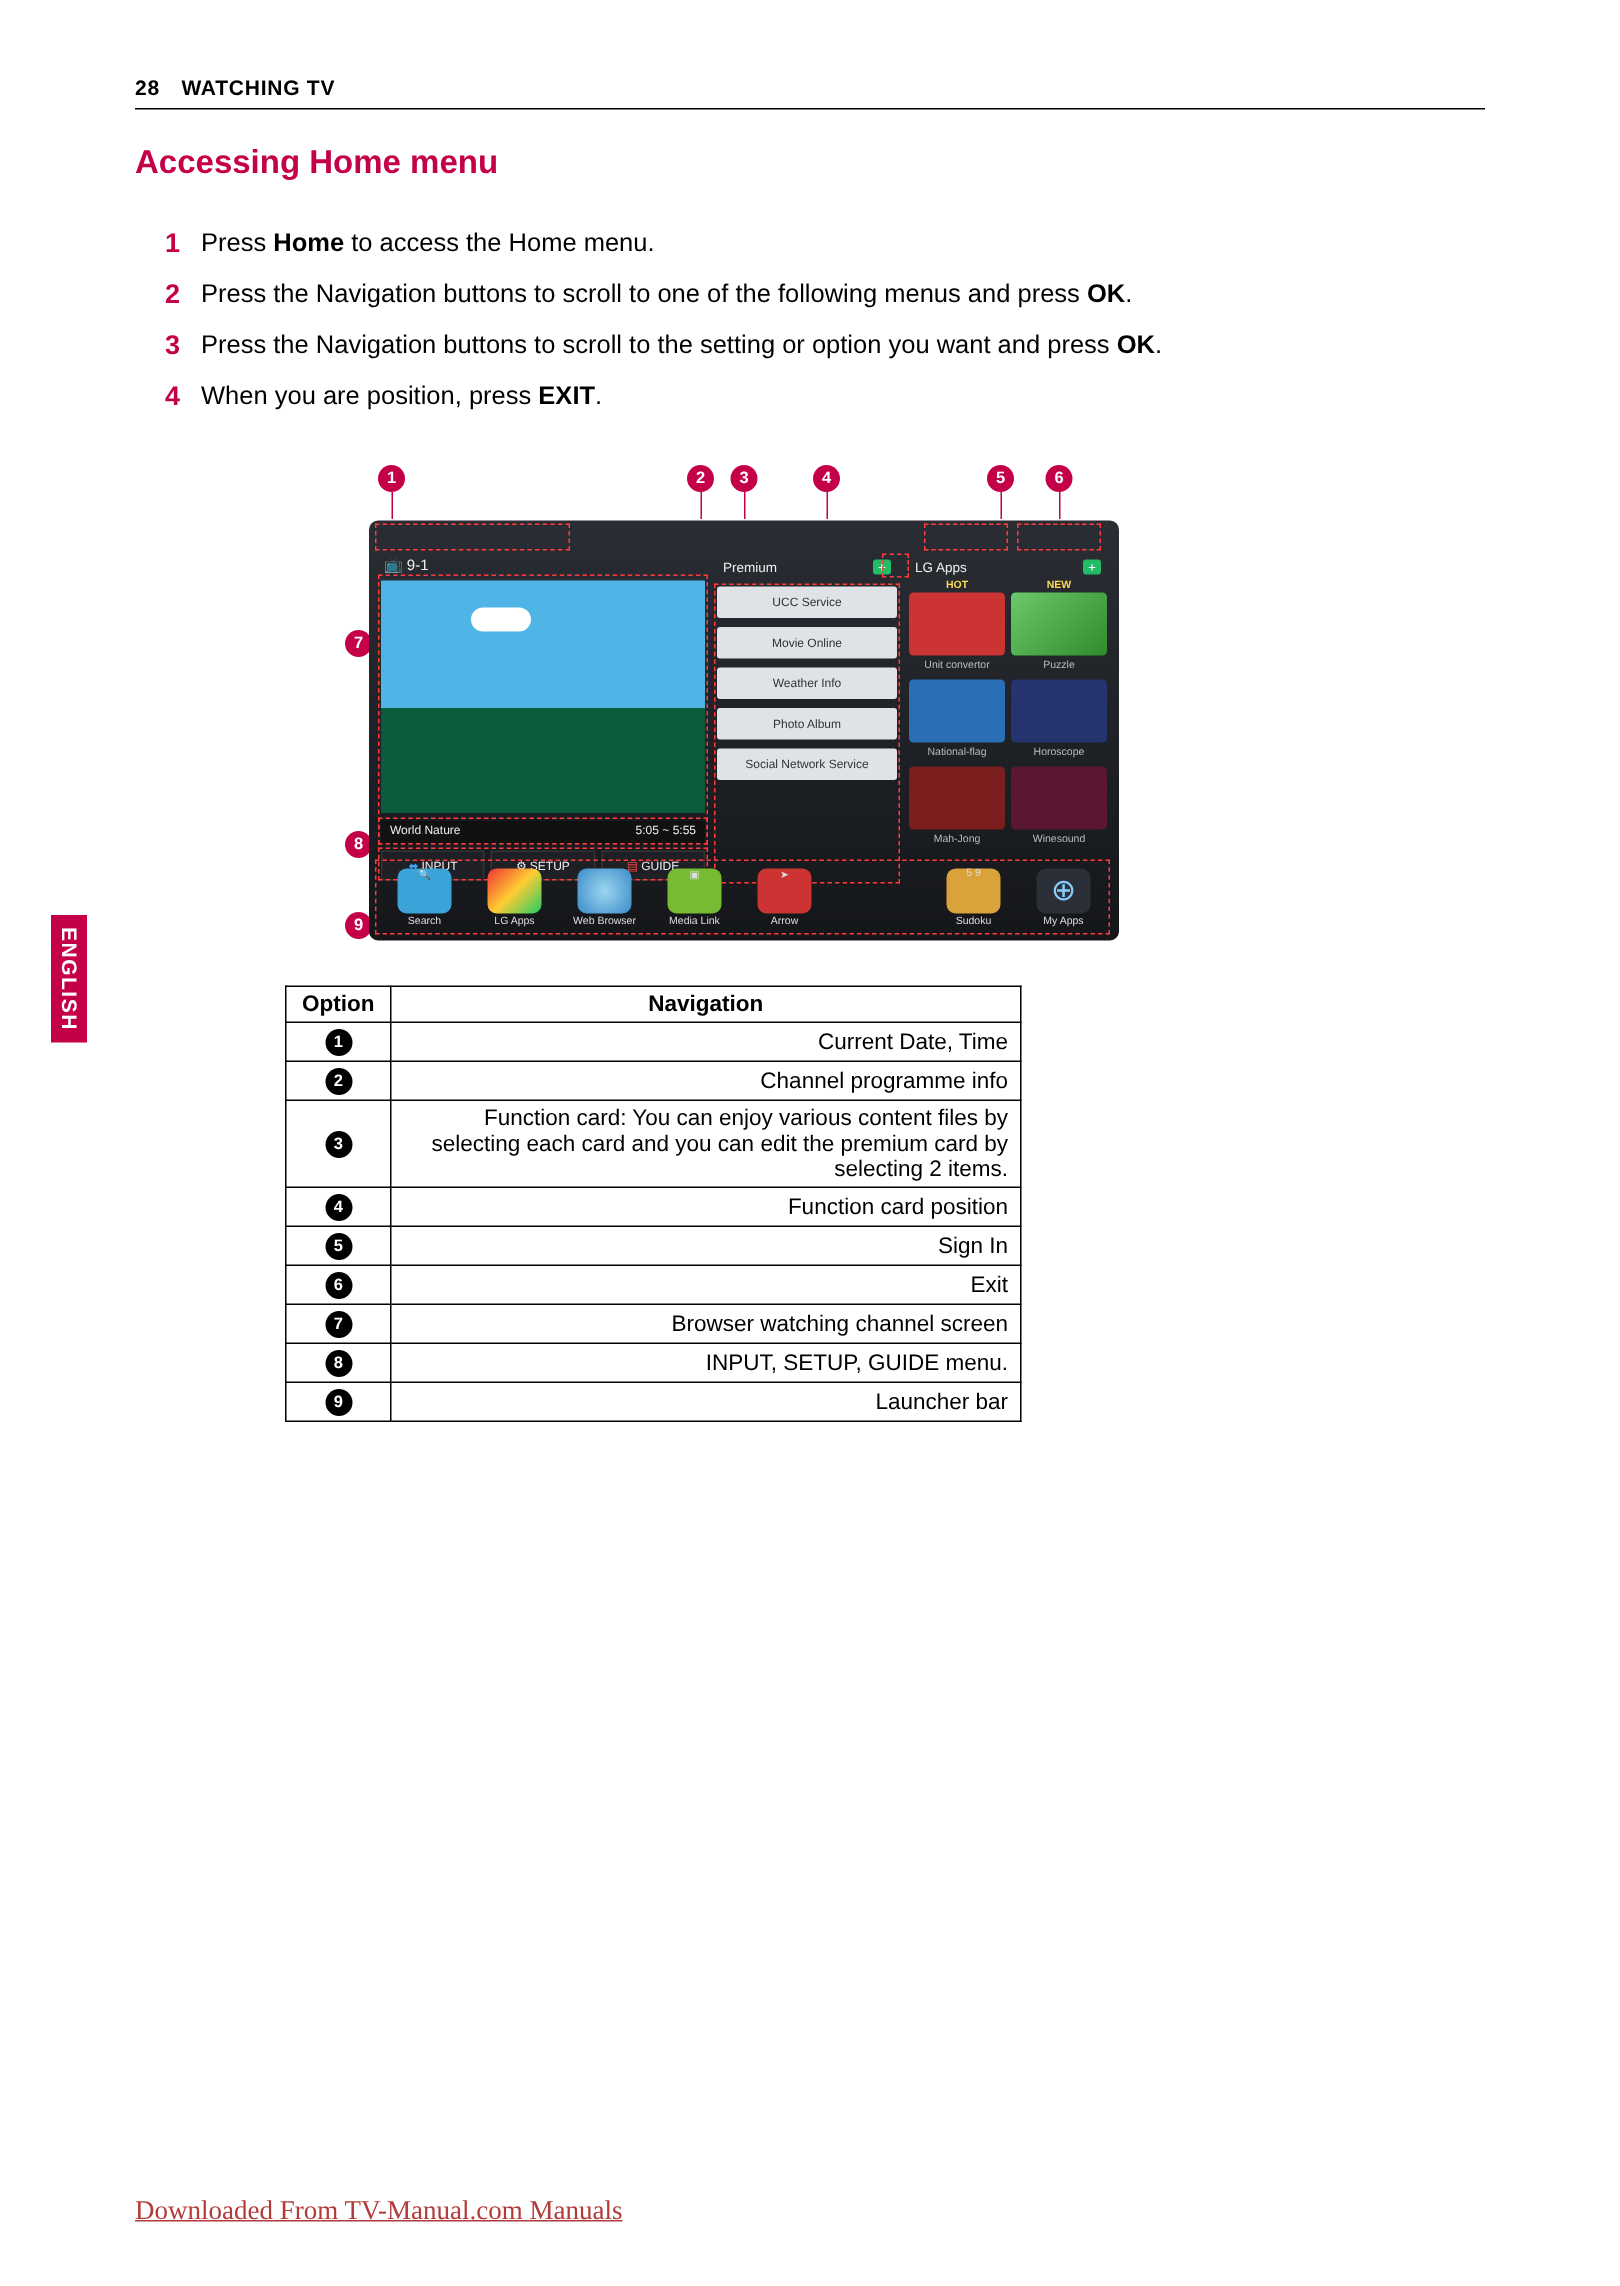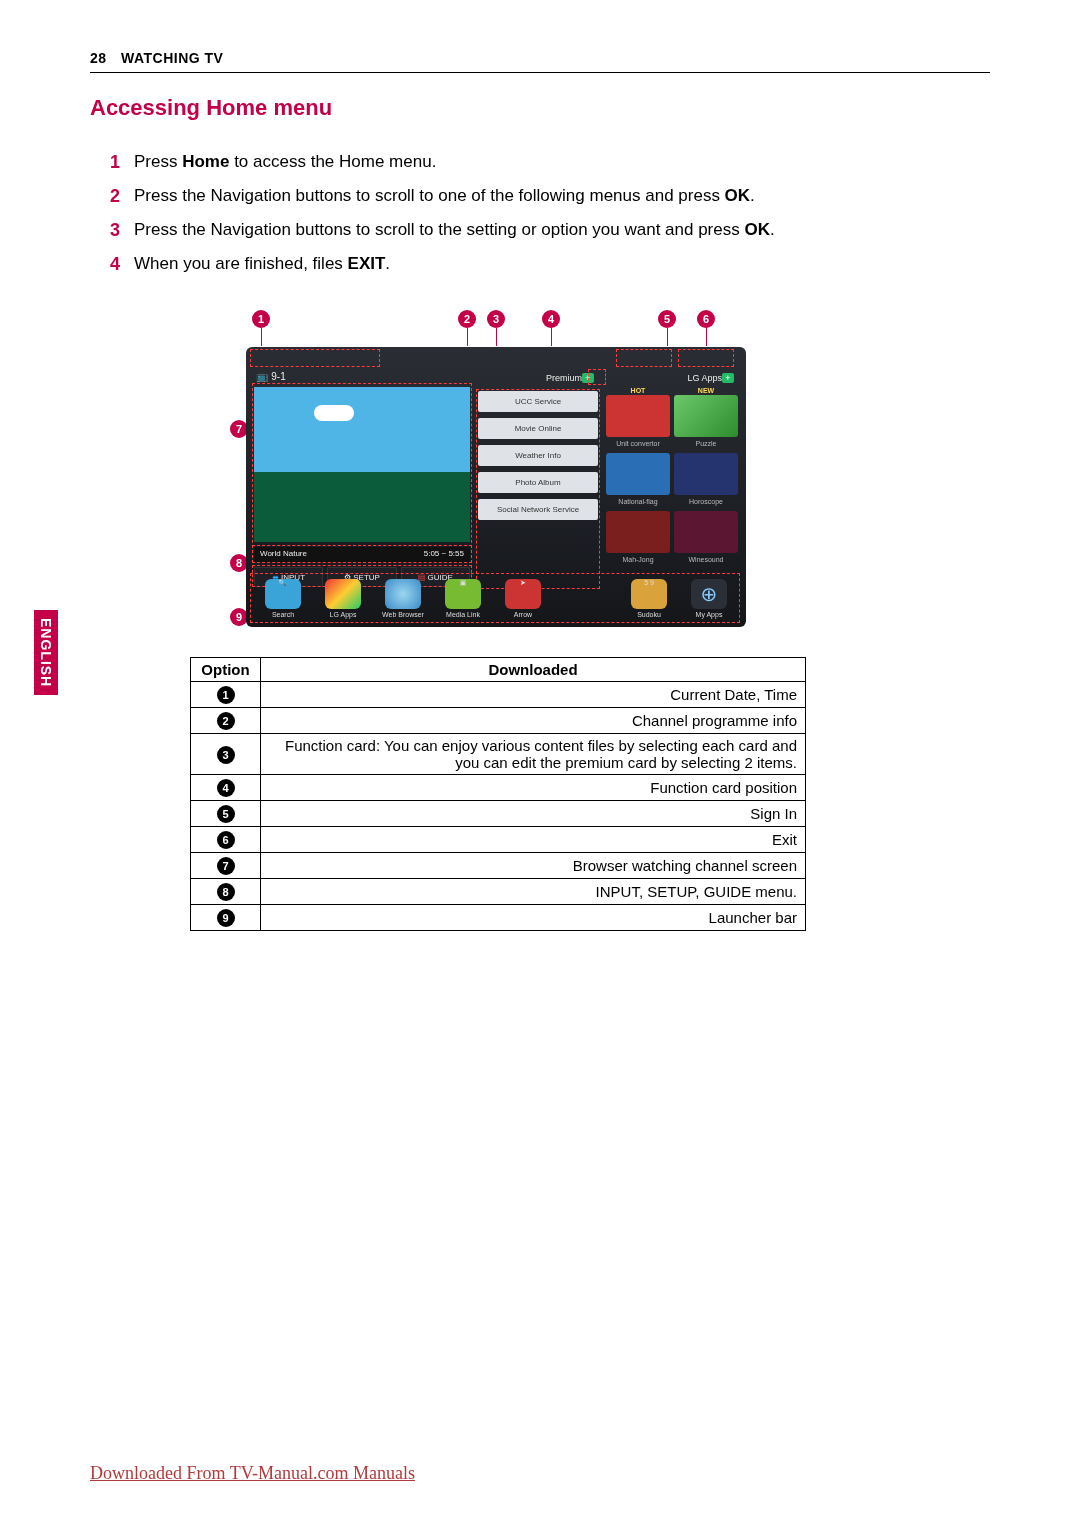--- a/index.html
+++ b/index.html
@@ -112,21 +112,21 @@
   .shot .ch { position:absolute; top:24px; left:10px; font-size:10px; }
   .shot .video {
     position:absolute; left:8px; top:40px; width:216px; height:155px;
     background: linear-gradient(180deg,#4fb4e6 0%,#4fb4e6 55%, #0a5c3b 55%, #0a5c3b 100%);
   }
   .shot .video .cloud { position:absolute; top:18px; left:60px; width:40px;height:16px;background:#fff;border-radius:10px; }
   .shot .progname { position:absolute; left:8px; top:200px; width:216px; height:16px; background:#111; padding:2px 6px; display:flex; justify-content:space-between; font-size:8px;}
   .shot .btnrow { position:absolute; left:8px; top:220px; width:216px; height:20px; display:flex; gap:4px; }
   .shot .btnrow .btn { flex:1; background:#1e2026; border:1px solid #333; font-size:8px; display:flex; align-items:center; justify-content:center; gap:2px;}
   .shot .prem { position:absolute; left:232px; top:24px; width:120px; }
-  .shot .panelhdr { font-size:9px; padding:2px 4px; display:flex; justify-content:flex-end; align-items:center; }
+  .shot .panelhdr { font-size:9px; padding:2px 4px; display:flex; justify-content:space-between; align-items:center; }
   .shot .panelhdr .plus { background:#2b6; color:#fff; border-radius:2px; width:12px;height:10px; font-size:9px; text-align:center; line-height:10px;}
   .shot .prem .item { background:#dfe3e7; color:#333; font-size:8px; text-align:center; padding:6px 2px; margin-bottom:6px; border-radius:2px;}
   .shot .apps { position:absolute; left:360px; top:24px; width:132px; }
   .shot .appgrid { display:grid; grid-template-columns:1fr 1fr; gap:4px; }
   .shot .appcell { height:42px; background:#2a2f38; border-radius:3px; position:relative; }
   .shot .appcell .lbl { position:absolute; bottom:-10px; left:0; right:0; text-align:center; font-size:7px; color:#bbb;}
   .shot .appcell .badge { position:absolute; top:-8px; left:0; right:0; text-align:center; font-size:7px; color:#ffda55; font-weight:bold;}
   .shot .appcell.red { background:#c33; }
   .shot .appcell.blue { background:#2a6fb5; }
   .shot .appcell.star { background:#25336e; }
@@ -137,21 +137,21 @@
     position:absolute; left:6px; right:6px; bottom:6px; height:46px;
     display:flex; gap:18px; align-items:center; justify-content:flex-start;
     padding:0 10px;
   }
   .shot .lapp { width:42px; text-align:center; font-size:7px; color:#ddd; }
   .shot .lapp .ic { width:36px;height:30px;border-radius:6px;margin:0 auto 2px; }
 
   
   table.desc {
     border-collapse: collapse;
-    width: 616px;
+    width: 491px;
     margin-left: 100px;
     font-size: 15px;
   }
   table.desc th, table.desc td {
     border: 1px solid #000;
     padding: 3px 8px;
     text-align: right;
     vertical-align: middle;
   }
   table.desc th { font-weight: bold; text-align:center; }
@@ -180,21 +180,21 @@
     <span class="pgnum">28</span>
     <span>WATCHING TV</span>
   </div>
 
   <h1 class="title">Accessing Home menu</h1>
 
   <ol class="steps">
     <li><span class="num">1</span><span>Press </span><b>Home</b><span> to access the Home menu.</span></li>
     <li><span class="num">2</span><span>Press the Navigation buttons to scroll to one of the following menus and press </span><b>OK</b><span>.</span></li>
     <li><span class="num">3</span><span>Press the Navigation buttons to scroll to the setting or option you want and press </span><b>OK</b><span>.</span></li>
-    <li><span class="num">4</span><span>When you are finished, files </span><b>EXIT</b><span>.</span></li>
+    <li><span class="num">4</span><span>When you are position, press </span><b>EXIT</b><span>.</span></li>
   </ol>
 
   <div class="figure-wrap">
 
     <div class="callout-row top">
       <div class="co-slot" style="width:30px"><span class="co-dot">1</span><span class="co-line-v" style="height:18px"></span></div>
       <div class="co-slot" style="width:200px;text-align:right"><span class="co-dot">2</span><span class="co-line-v" style="height:18px;margin-right:8px"></span></div>
       <div class="co-slot" style="width:40px"><span class="co-dot">3</span><span class="co-line-v" style="height:18px"></span></div>
       <div class="co-slot" style="width:70px"><span class="co-dot">4</span><span class="co-line-v" style="height:18px"></span></div>
       <div class="co-slot" style="width:90px;text-align:right"><span class="co-dot">5</span><span class="co-line-v" style="height:18px;margin-right:8px"></span></div>
@@ -306,21 +306,21 @@
         </div>
         <div class="dash" style="left:4px;bottom:4px;width:490px;height:50px"></div>
       </div>
     </div>
   </div>
 
   <table class="desc">
     <thead>
       <tr>
         <th>Option</th>
-        <th>Downloaded</th>
+        <th>Navigation</th>
       </tr>
     </thead>
     <tbody>
       <tr>
           <td class="opt"><span class="tbl-dot">1</span></td>
           <td>Current Date, Time</td>
         </tr>
       <tr>
           <td class="opt"><span class="tbl-dot">2</span></td>
           <td>Channel programme info</td>

